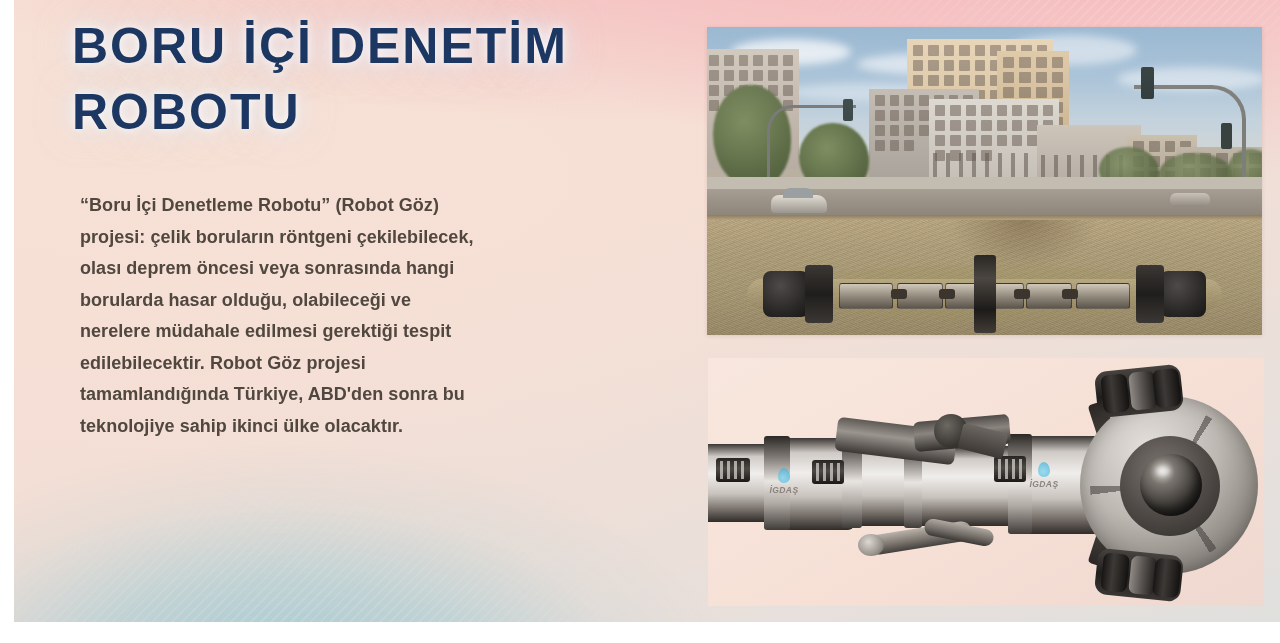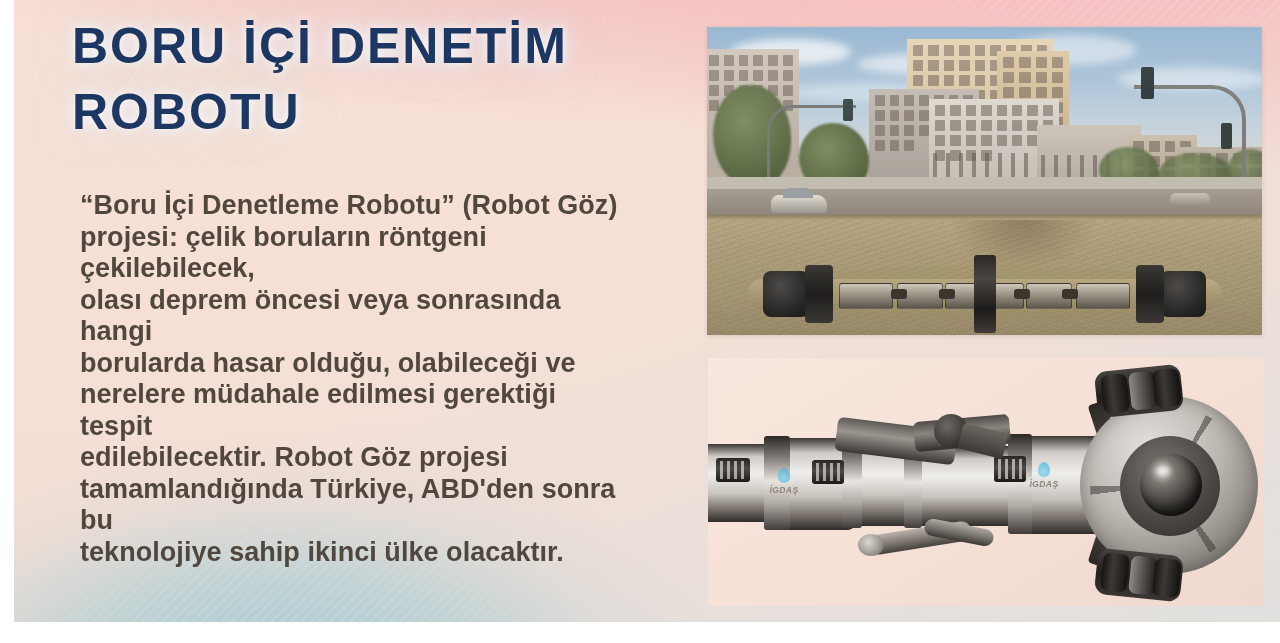--- a/index.html
+++ b/index.html
@@ -100,21 +100,21 @@
       0 0 22px rgba(230,240,255,0.75),
       0 0 36px rgba(220,235,250,0.5);
     white-space: pre-line;
   }
 
   .body-text {
     position: absolute;
     left: 66px;
     top: 190px;
     width: 548px;
-    font-size: 27px;
+    font-size: 18px;
     line-height: 31.5px;
     font-weight: 600;
     letter-spacing: 0.05px;
     color: #50473f;
     white-space: pre-line;
   }
 
   
   .panel {
     position: absolute;

